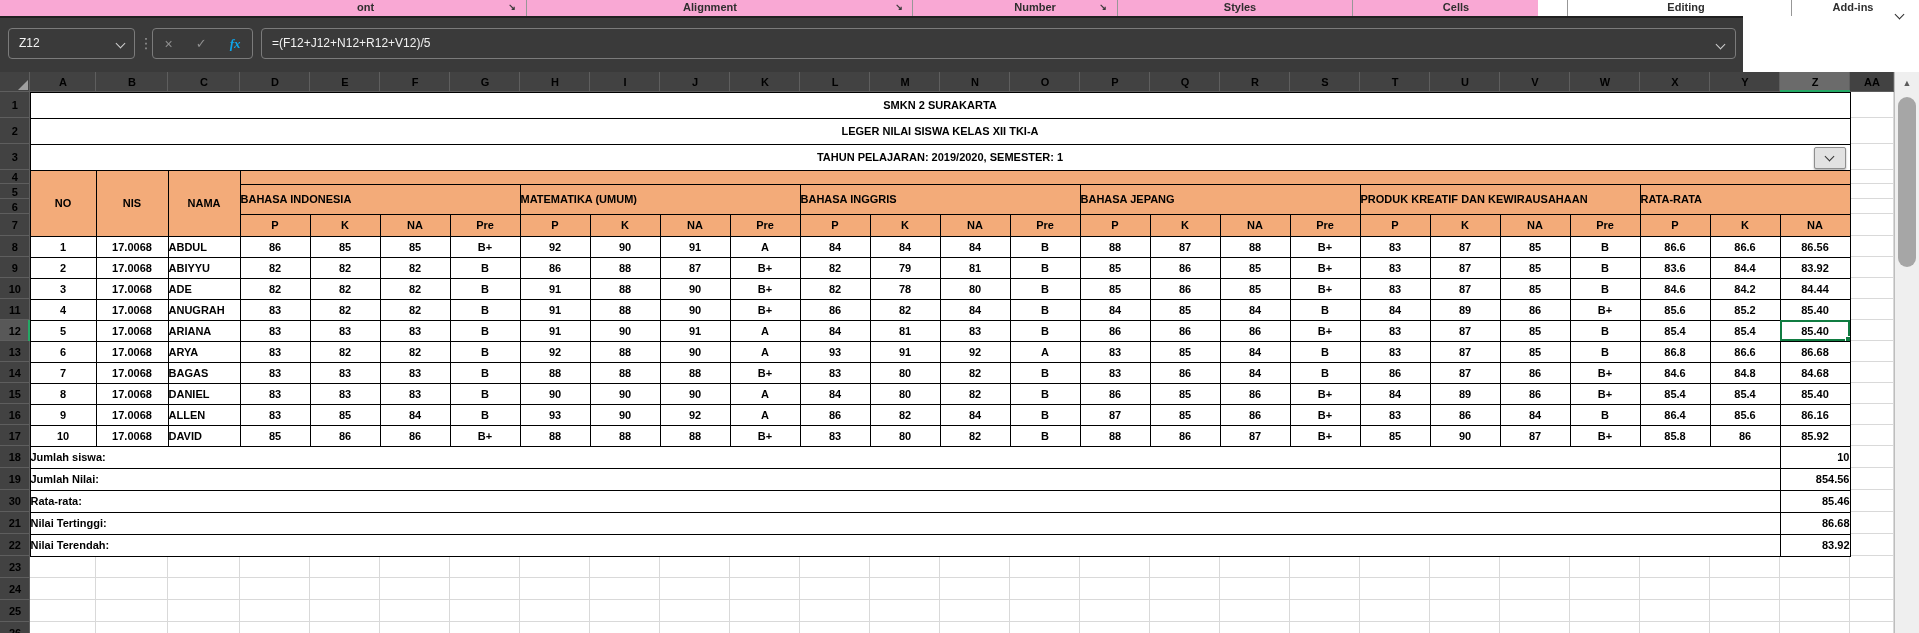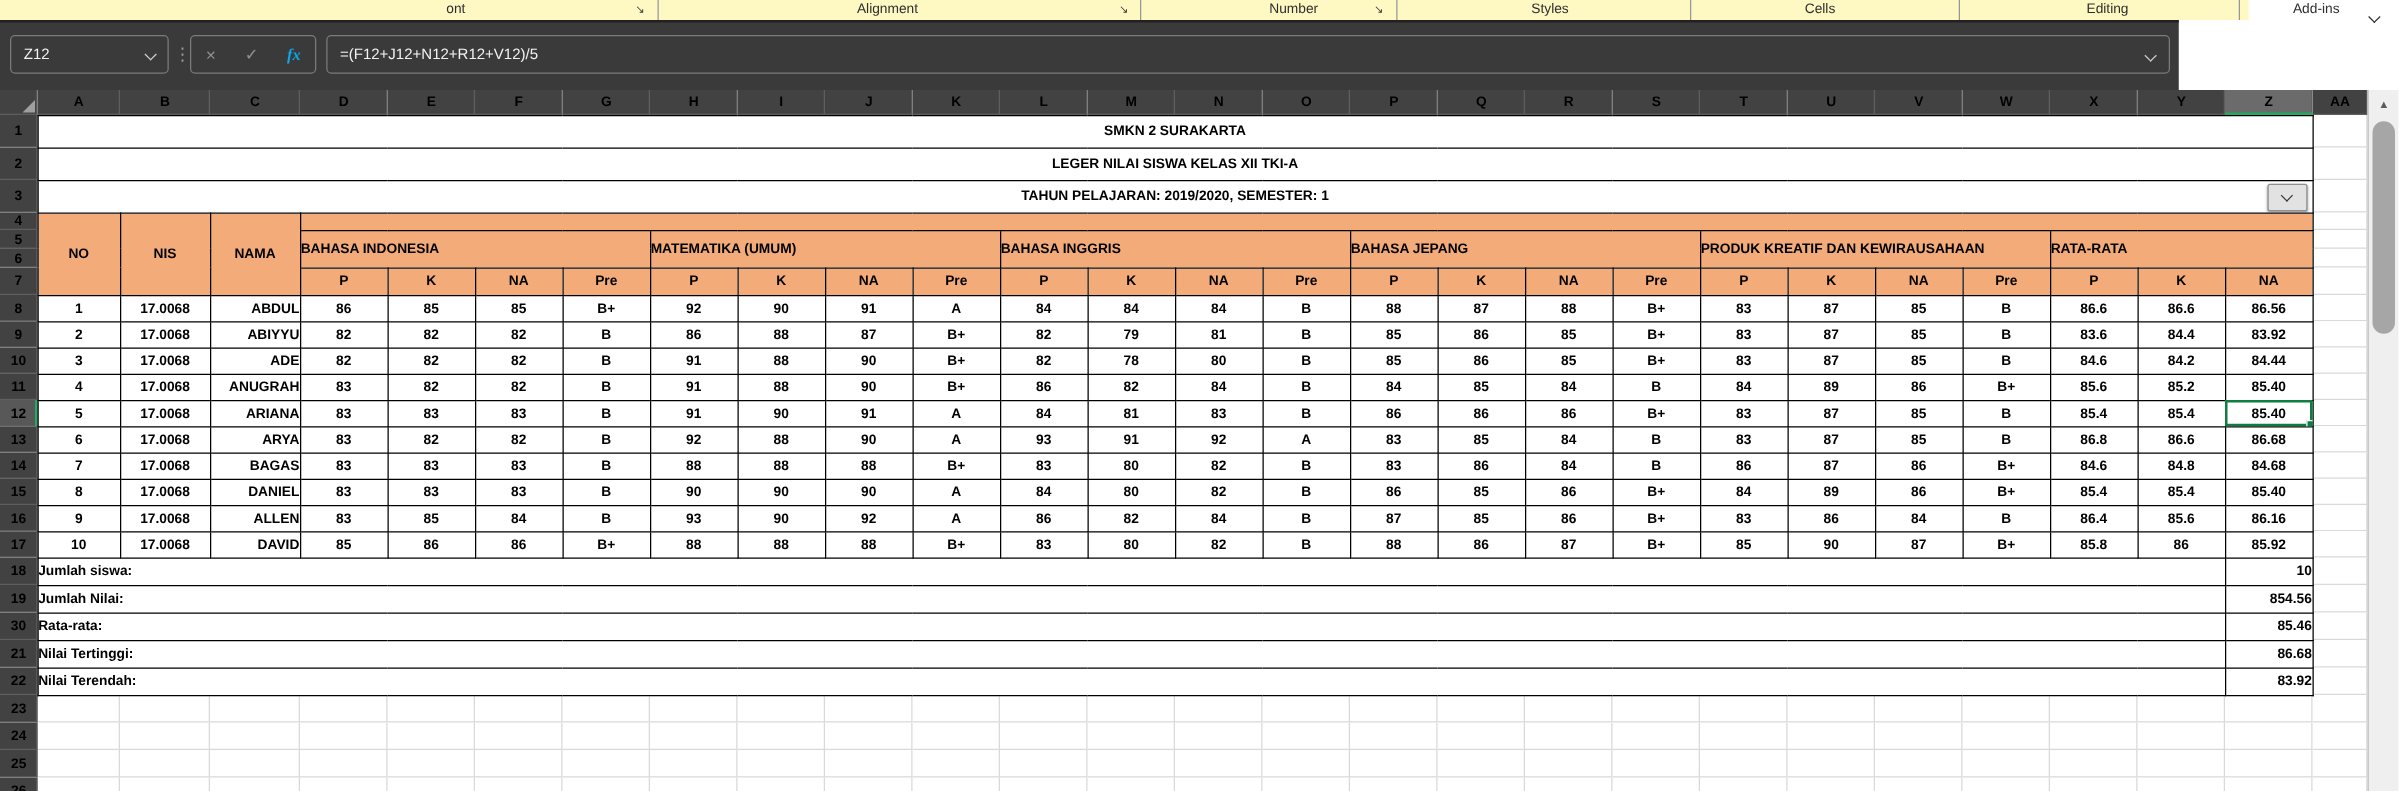--- a/index.html
+++ b/index.html
@@ -1,19 +1,19 @@
 <!DOCTYPE html>
 <html><head>
 <meta charset="utf-8">
 <style>
   html,body{margin:0;padding:0;background:#fff;font-family:"Liberation Sans",sans-serif;}
   .app{position:relative;width:1919px;height:633px;overflow:hidden;background:#fff;}
 
   
-  .ribbon{position:absolute;left:0;top:0;width:1799px;height:16px;background:#fef9c3;}
+  .ribbon{position:absolute;left:0;top:0;width:1538px;height:16px;background:#f9a8d4;font-weight:bold;}
   .ribbon .lbl{position:absolute;top:0;height:16px;line-height:15px;font-size:11px;color:#2e2e2e;transform:translateX(-50%);white-space:nowrap;}
   .ribbon .lbl.raw{transform:none;}
   .ribbon .sep{position:absolute;top:0;width:1px;height:16px;background:#979797;}
   .ribbon .lau{position:absolute;top:1px;width:12px;height:13px;line-height:13px;text-align:center;font-size:9px;color:#3a3a3a;}
   .collapse-btn{position:absolute;top:4px;}
   .collapse-btn .chev{color:#2e2e2e;}
 
   
   .callout{position:absolute;left:0;top:0;width:357px;height:26px;background:#17713f;border-right:1px solid rgba(255,255,255,.85);border-bottom:1px solid rgba(255,255,255,.85);overflow:hidden;z-index:30;box-sizing:border-box;}
   .gotit{position:absolute;right:15px;top:-11px;width:62px;height:24px;border:1.5px solid #fff;border-radius:5px;color:#fff;font-size:11px;text-align:center;line-height:21px;box-sizing:border-box;}
@@ -37,21 +37,21 @@
   .sheet th,.sheet td{padding:0;overflow:hidden;white-space:nowrap;font-size:11px;font-weight:700;color:#000;vertical-align:middle;}
   tr.h-hdr{height:20px}tr.h-title{height:26px}tr.h-r4{height:14px}tr.h-r56{height:15px}tr.h-r7{height:22px}tr.h-data{height:21px}tr.h-sum{height:22px}tr.h-emt{height:22px}
   .hd{background-color:#424242;color:#e3e3e3;font-weight:400;font-size:11px;text-align:center;background-image:linear-gradient(#5e5e5e,#5e5e5e),linear-gradient(#5e5e5e,#5e5e5e);background-size:1px 100%,100% 1px;background-position:right top,left bottom;background-repeat:no-repeat;}
   .sel-c{background-color:#6b6b6b;box-shadow:inset 0 -2px 0 #24a865;color:#fff;}
   .sel-r{background-color:#585858;box-shadow:inset -2px 0 0 #24a865;color:#fff;}
   .corner{position:relative;}
   .satri{position:absolute;right:2px;bottom:2px;width:0;height:0;border-left:10px solid transparent;border-bottom:10px solid #9f9f9f;}
   .b{border:1px solid #000;}
   .o{background:#f3ab79;}
   .v{text-align:center;}
-  .nm{text-align:right;padding-left:3px;}
+  .nm{text-align:left;padding-left:3px;}
   .tl{text-align:center;font-size:12px;position:relative;}
   .subj{text-align:left;font-size:11px;}
   .small{font-size:10px;}
   .sl{padding-right:6px;}
   .sv{text-align:right;padding-right:5px;}
   .g{background-image:linear-gradient(#d9d9d9,#d9d9d9),linear-gradient(#d9d9d9,#d9d9d9);background-size:1px 100%,100% 1px;background-position:right top,left bottom;background-repeat:no-repeat;}
   .selcell{outline:2px solid #107c41;outline-offset:-2px;position:relative;overflow:visible;}
   .selcell:after{content:"";position:absolute;right:-2px;bottom:-2px;width:5px;height:5px;background:#107c41;border:1px solid #fff;z-index:5;}
   .dd{position:absolute;right:4px;top:2px;width:30px;height:20px;background:#e2e2e2;border:1px solid #8f8f8f;border-radius:2px;box-shadow:0 1px 2px rgba(0,0,0,.35);display:flex;align-items:center;justify-content:center;}
   .dd .chev{color:#333;margin-top:-3px;}

